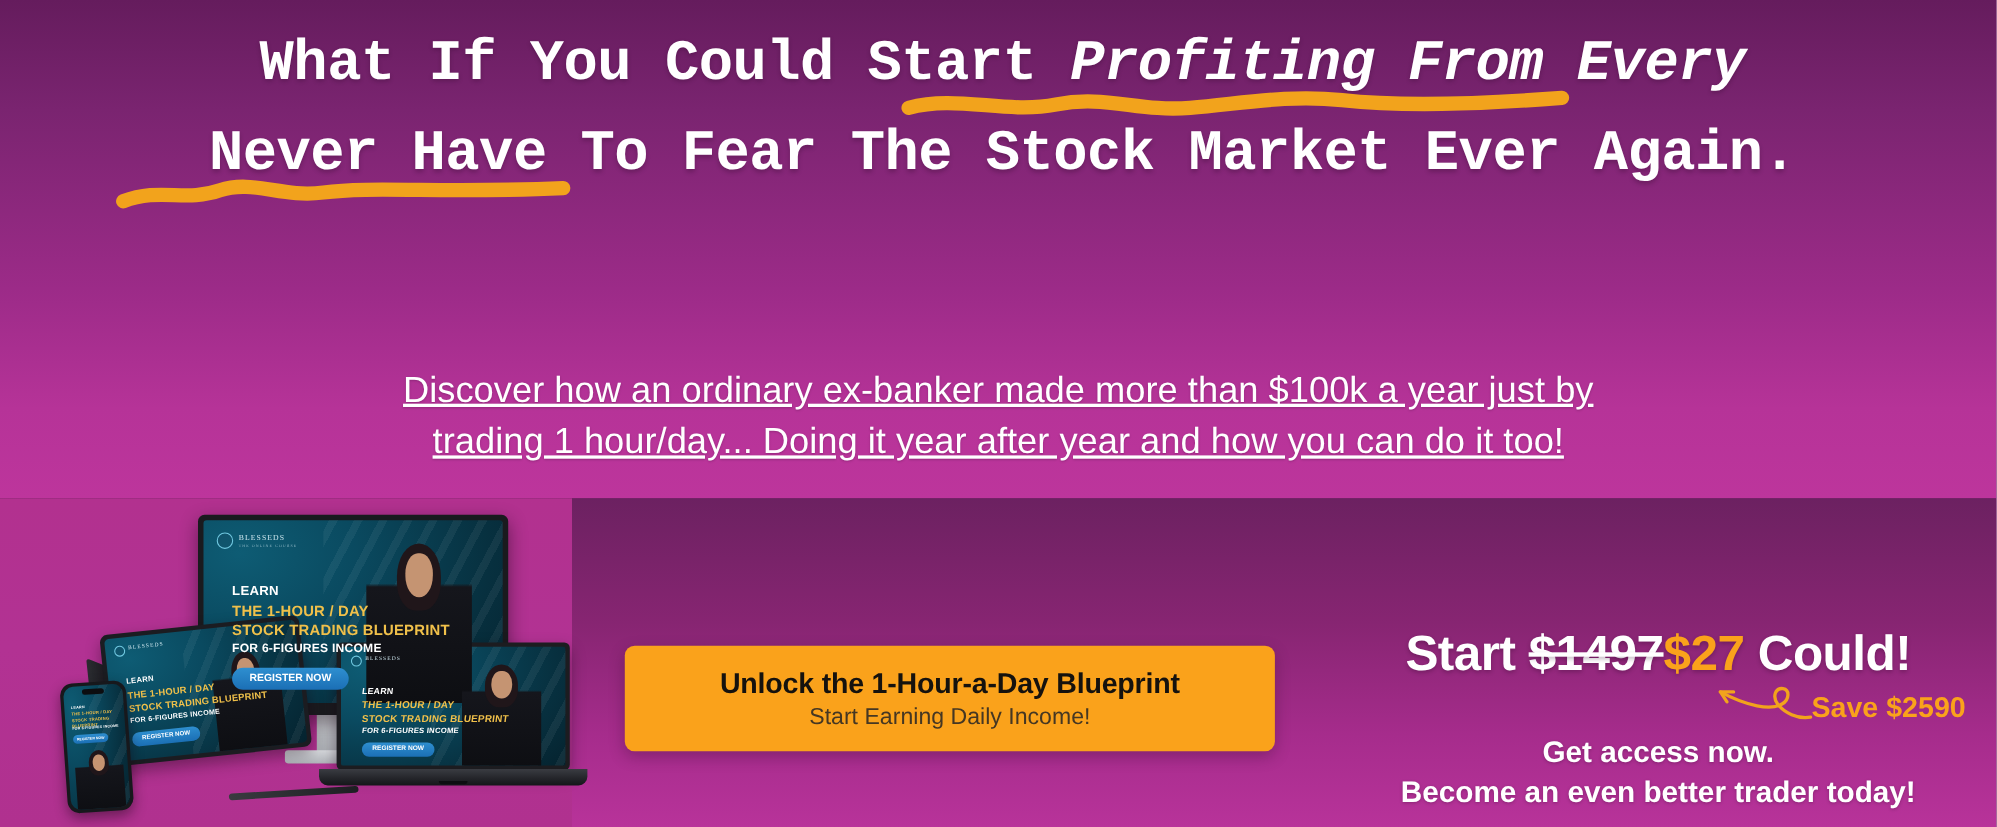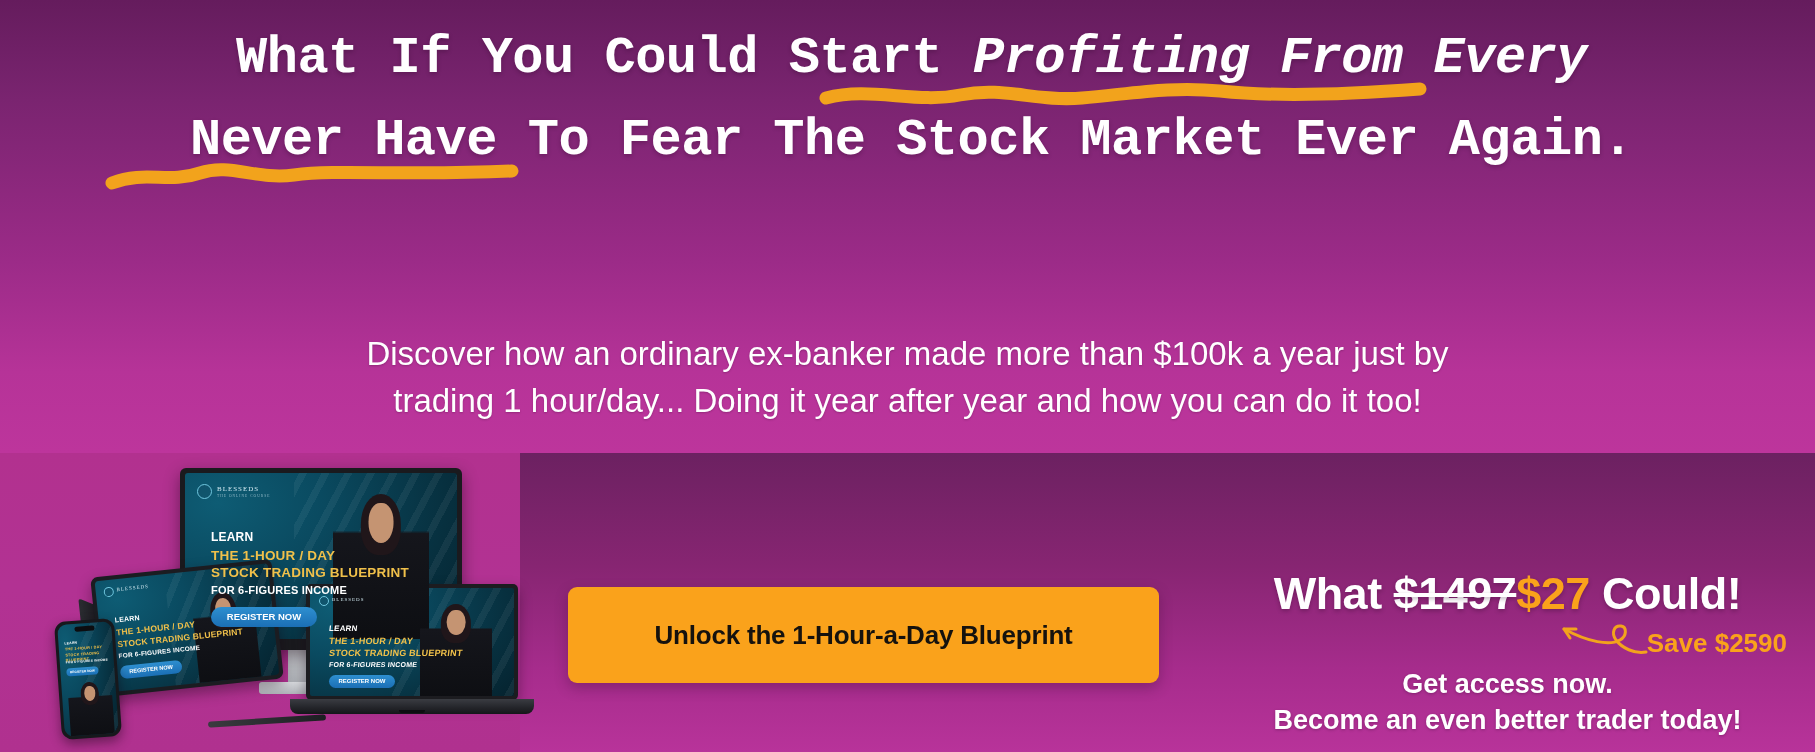--- a/index.html
+++ b/index.html
@@ -73,20 +73,21 @@
     left: 0; top: 330px;
     width: 1815px;
     text-align: center;
     color: #FFFFFF;
     font-family: "Liberation Sans Narrow", "Liberation Sans", sans-serif;
     font-weight: normal;
     font-size: 33px;
     line-height: 47px;
     z-index: 5;
     text-shadow: 0 1px 2px rgba(40,8,35,0.25);
+    text-decoration: underline;
   }
   .subhead span { display: block; white-space: nowrap; }
 
   
   .devices {
     position: absolute;
     left: 58px; top: 468px;
     width: 460px; height: 316px;
     z-index: 8;
   }
@@ -425,25 +426,26 @@
           <div class="scr-txt t-white" style="left:6px;top:36px;font-size:3.2px;">FOR 6-FIGURES INCOME</div>
           <div class="reg-btn" style="left:6px;top:44px;width:32px;height:8px;line-height:8px;font-size:3.2px;">REGISTER NOW</div>
         </div>
       </div>
     </div>
 
   </div>
 
   <button class="cta">
     <span class="cta-main">Unlock the 1-Hour-a-Day Blueprint</span>
+    <span class="cta-sub">Start Earning Daily Income!</span>
   </button>
 
   <div class="price-block">
 
-    <div class="price-line"><span>What </span><span class="price-old">$1497</span><span class="price-new">$27</span><span> Could!</span></div>
+    <div class="price-line"><span>Start </span><span class="price-old">$1497</span><span class="price-new">$27</span><span> Could!</span></div>
 
     <div class="save-row">
       <svg class="curl-arrow" width="120" height="46" viewBox="0 0 120 46">
         <path d="M116,34 C104,36 92,30 86,22 C81,15 84,7 91,8 C97,9 97,18 90,22 C80,28 58,24 34,11" fill="none" stroke="#F2A31C" stroke-width="3" stroke-linecap="round"></path>
         <path d="M34,11 L46,11 M34,11 L40,20" fill="none" stroke="#F2A31C" stroke-width="3" stroke-linecap="round"></path>
       </svg>
       <div class="save-text">Save $2590</div>
     </div>
 
     <div class="closing">

